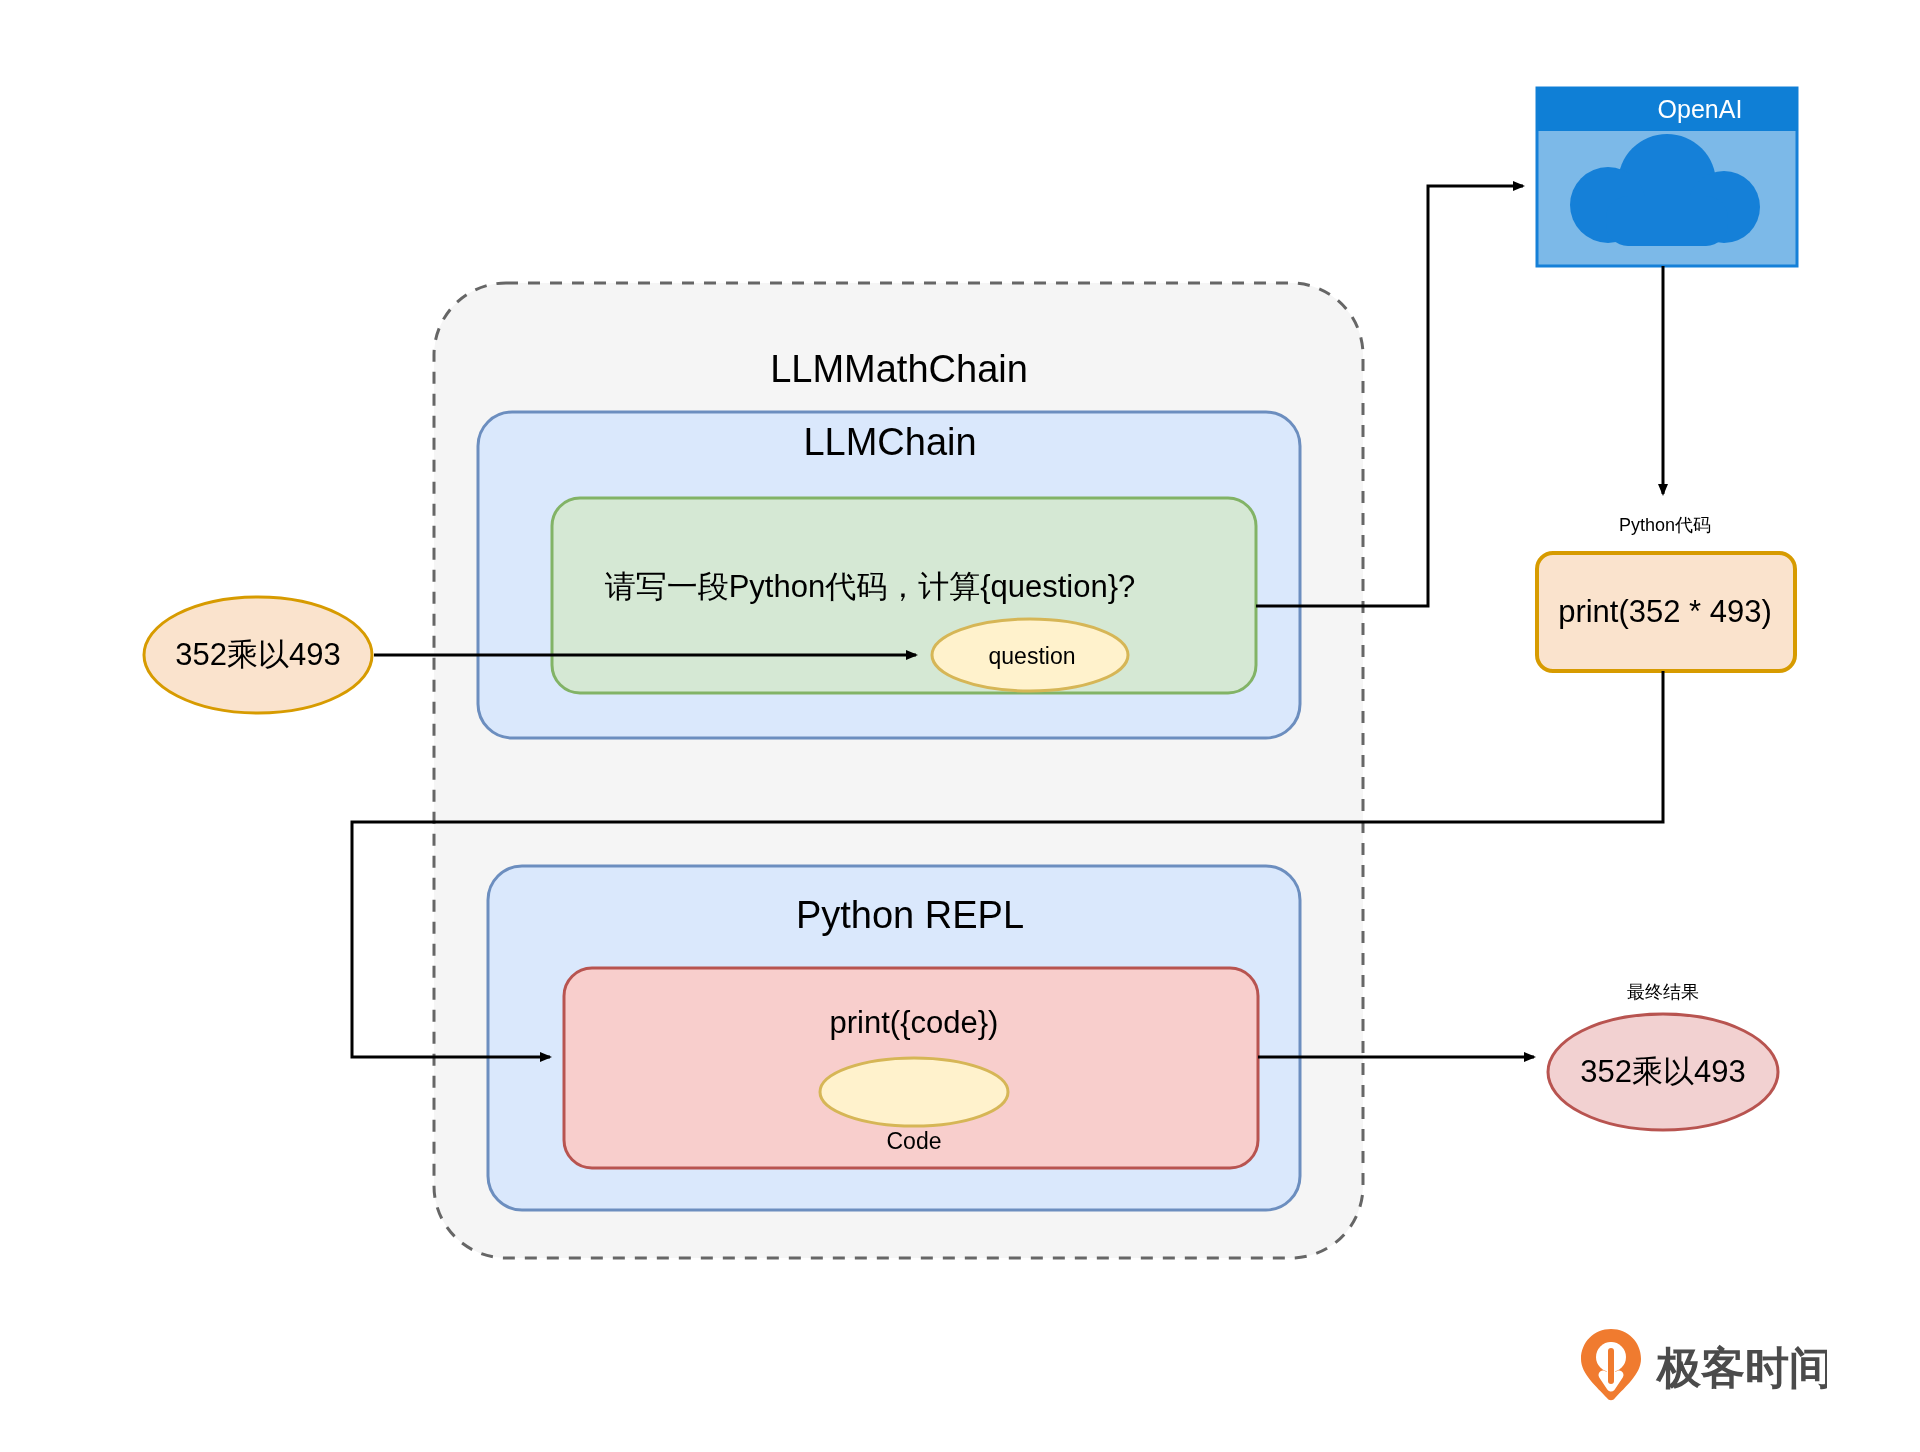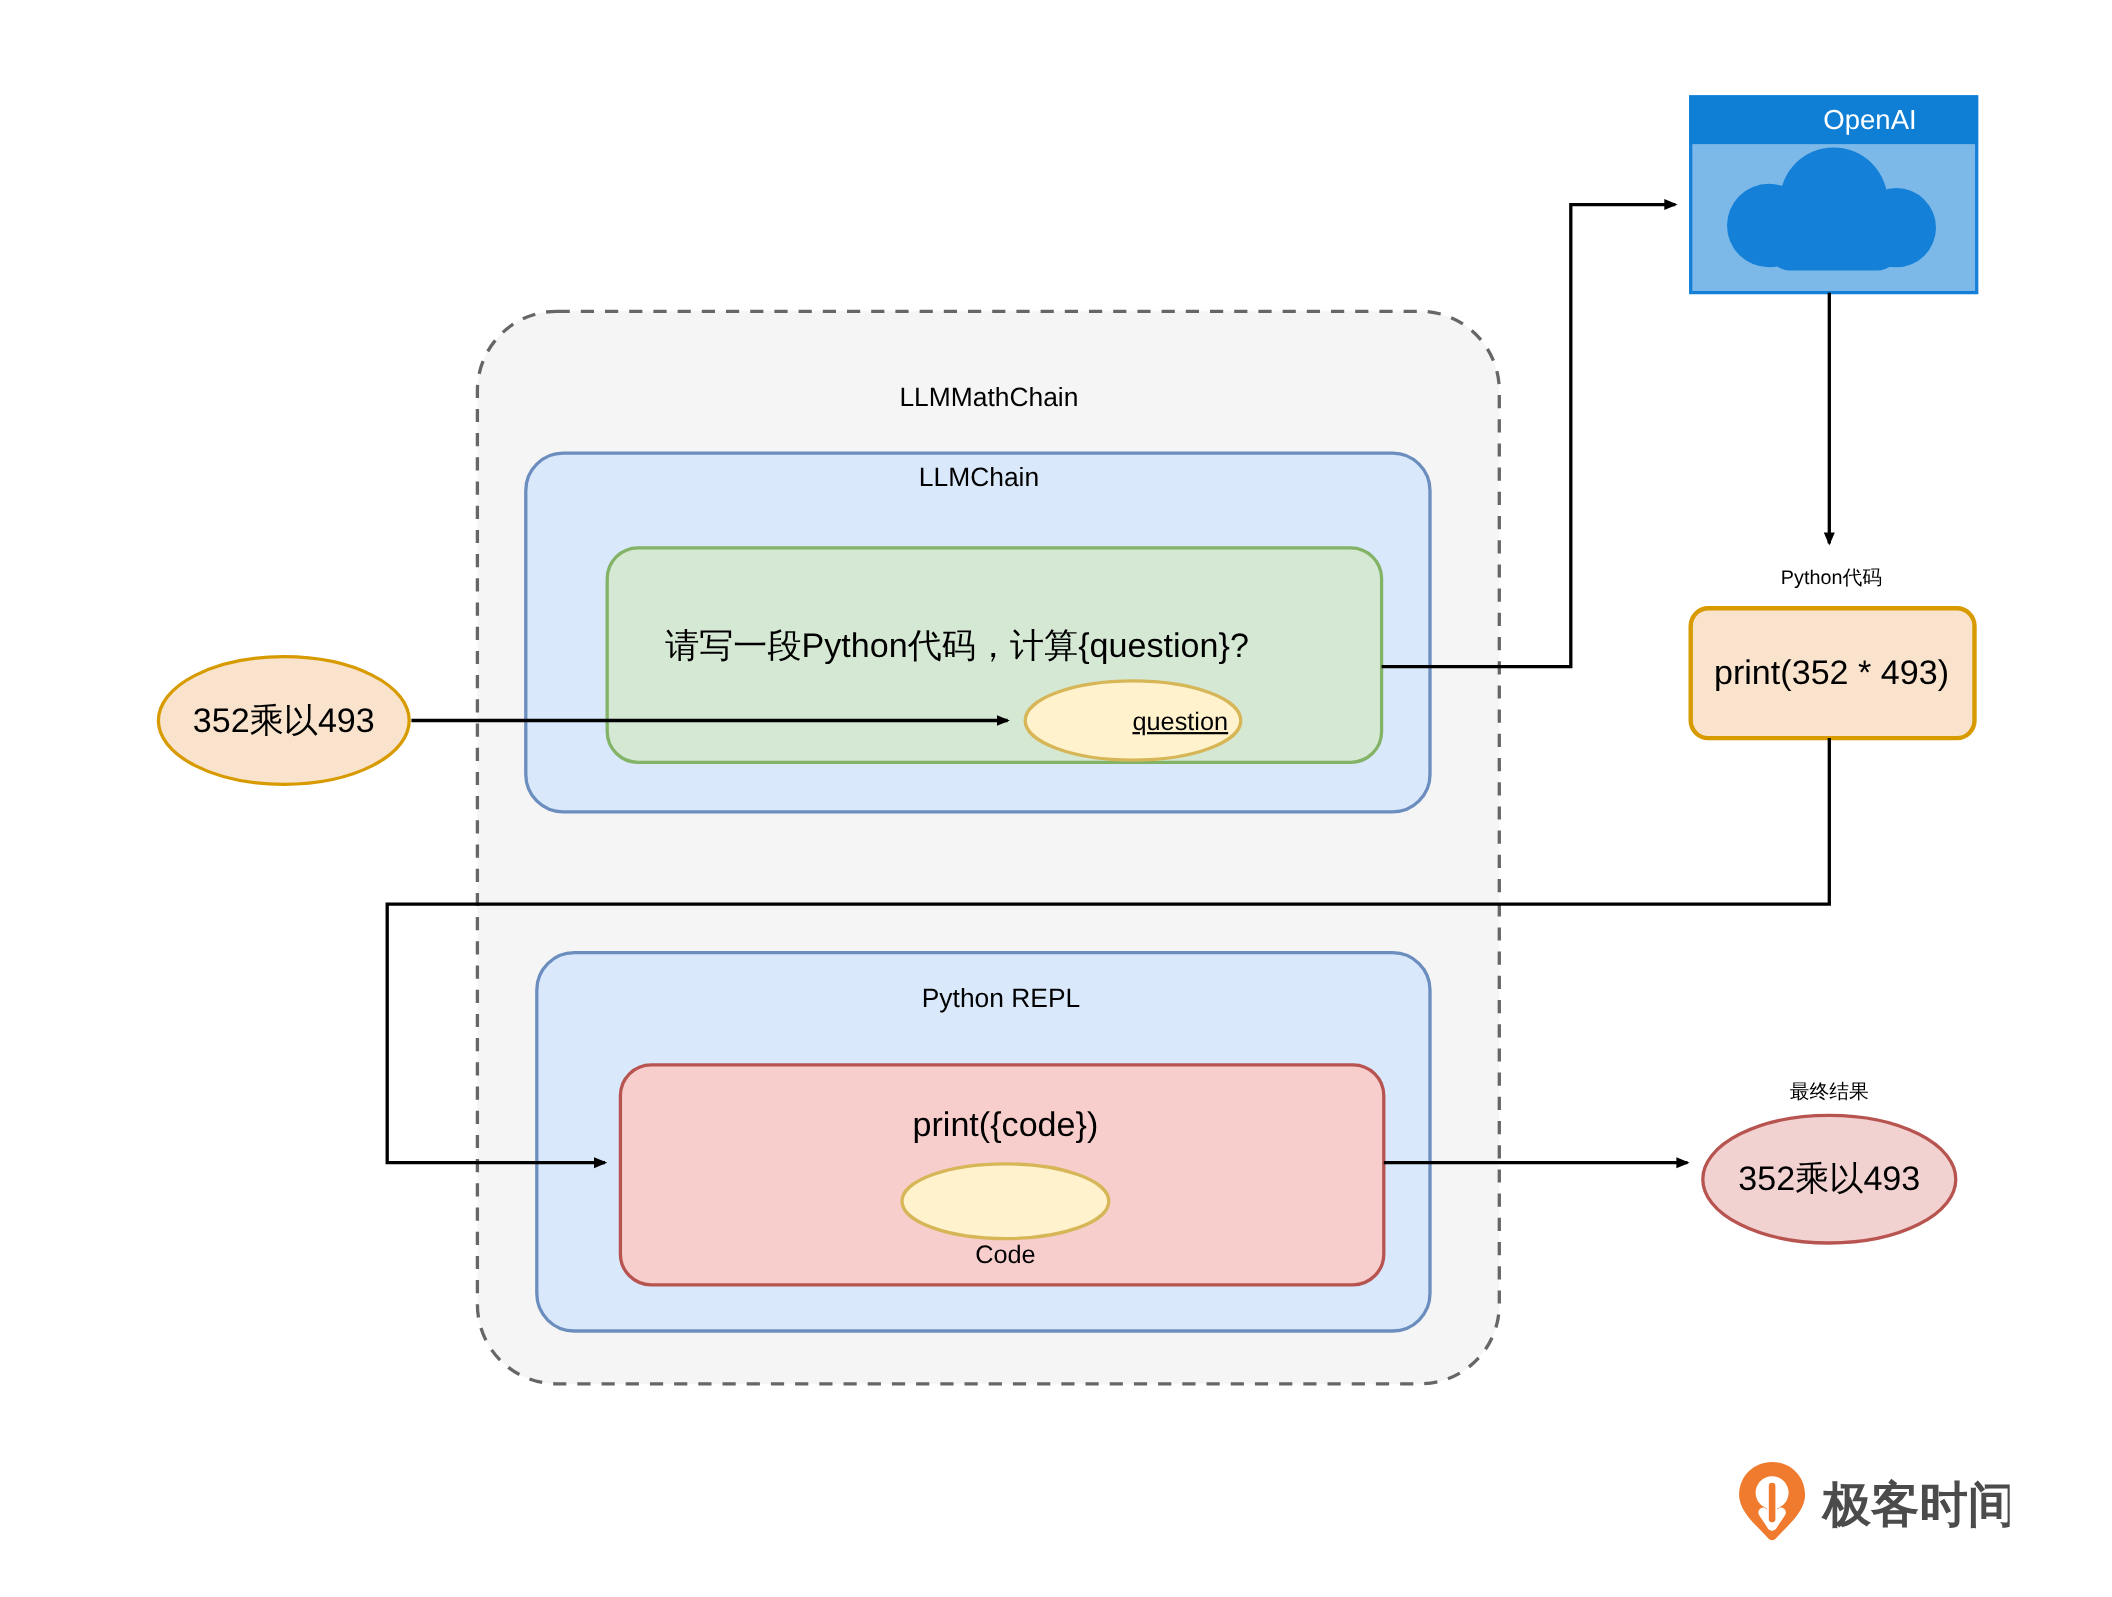--- a/index.html
+++ b/index.html
@@ -24,21 +24,21 @@
     width: 1920px;
     height: 1452px;
   }
   .lbl {
     position: absolute;
     color: #000000;
     white-space: nowrap;
     text-align: center;
     pointer-events: none;
   }
-  .title-lg { font-size: 24px; }
+  .title-lg { font-size: 38px; }
   .body-txt { font-size: 31px; }
   .small-txt { font-size: 23px; }
   .cap-txt { font-size: 18px; }
   .openai-title {
     font-size: 25px;
     color: #ffffff;
   }
   .center-x {
     transform: translateX(-50%);
   }
@@ -105,21 +105,21 @@
 
     <path d="M 1258 1057 L 1534 1057" fill="none" stroke="#000000" stroke-width="3" marker-end="url(#arrow)"></path>
   </svg>
 
   <div class="lbl title-lg center-x" style="left:899px; top:348px;">LLMMathChain</div>
 
   <div class="lbl title-lg center-x" style="left:890px; top:421px;">LLMChain</div>
 
   <div class="lbl body-txt center-x" style="left:870px; top:566px;">请写一段Python代码，计算{question}?</div>
 
-  <div class="lbl small-txt center-xy" style="left:1073px; top:656px;text-decoration:underline;">question</div>
+  <div class="lbl small-txt center-xy" style="left:1032px; top:656px;">question</div>
 
   <div class="lbl title-lg center-x" style="left:910px; top:894px;">Python REPL</div>
 
   <div class="lbl body-txt center-x" style="left:914px; top:1005px;">print({code})</div>
 
   <div class="lbl small-txt center-xy" style="left:914px; top:1093px;margin-top:48px;">Code</div>
 
   <div class="lbl body-txt center-xy" style="left:258px; top:655px;">352乘以493</div>
 
   <div class="lbl openai-title center-x" style="left:1667px; top:95px;margin-left:33px;">OpenAI</div>

